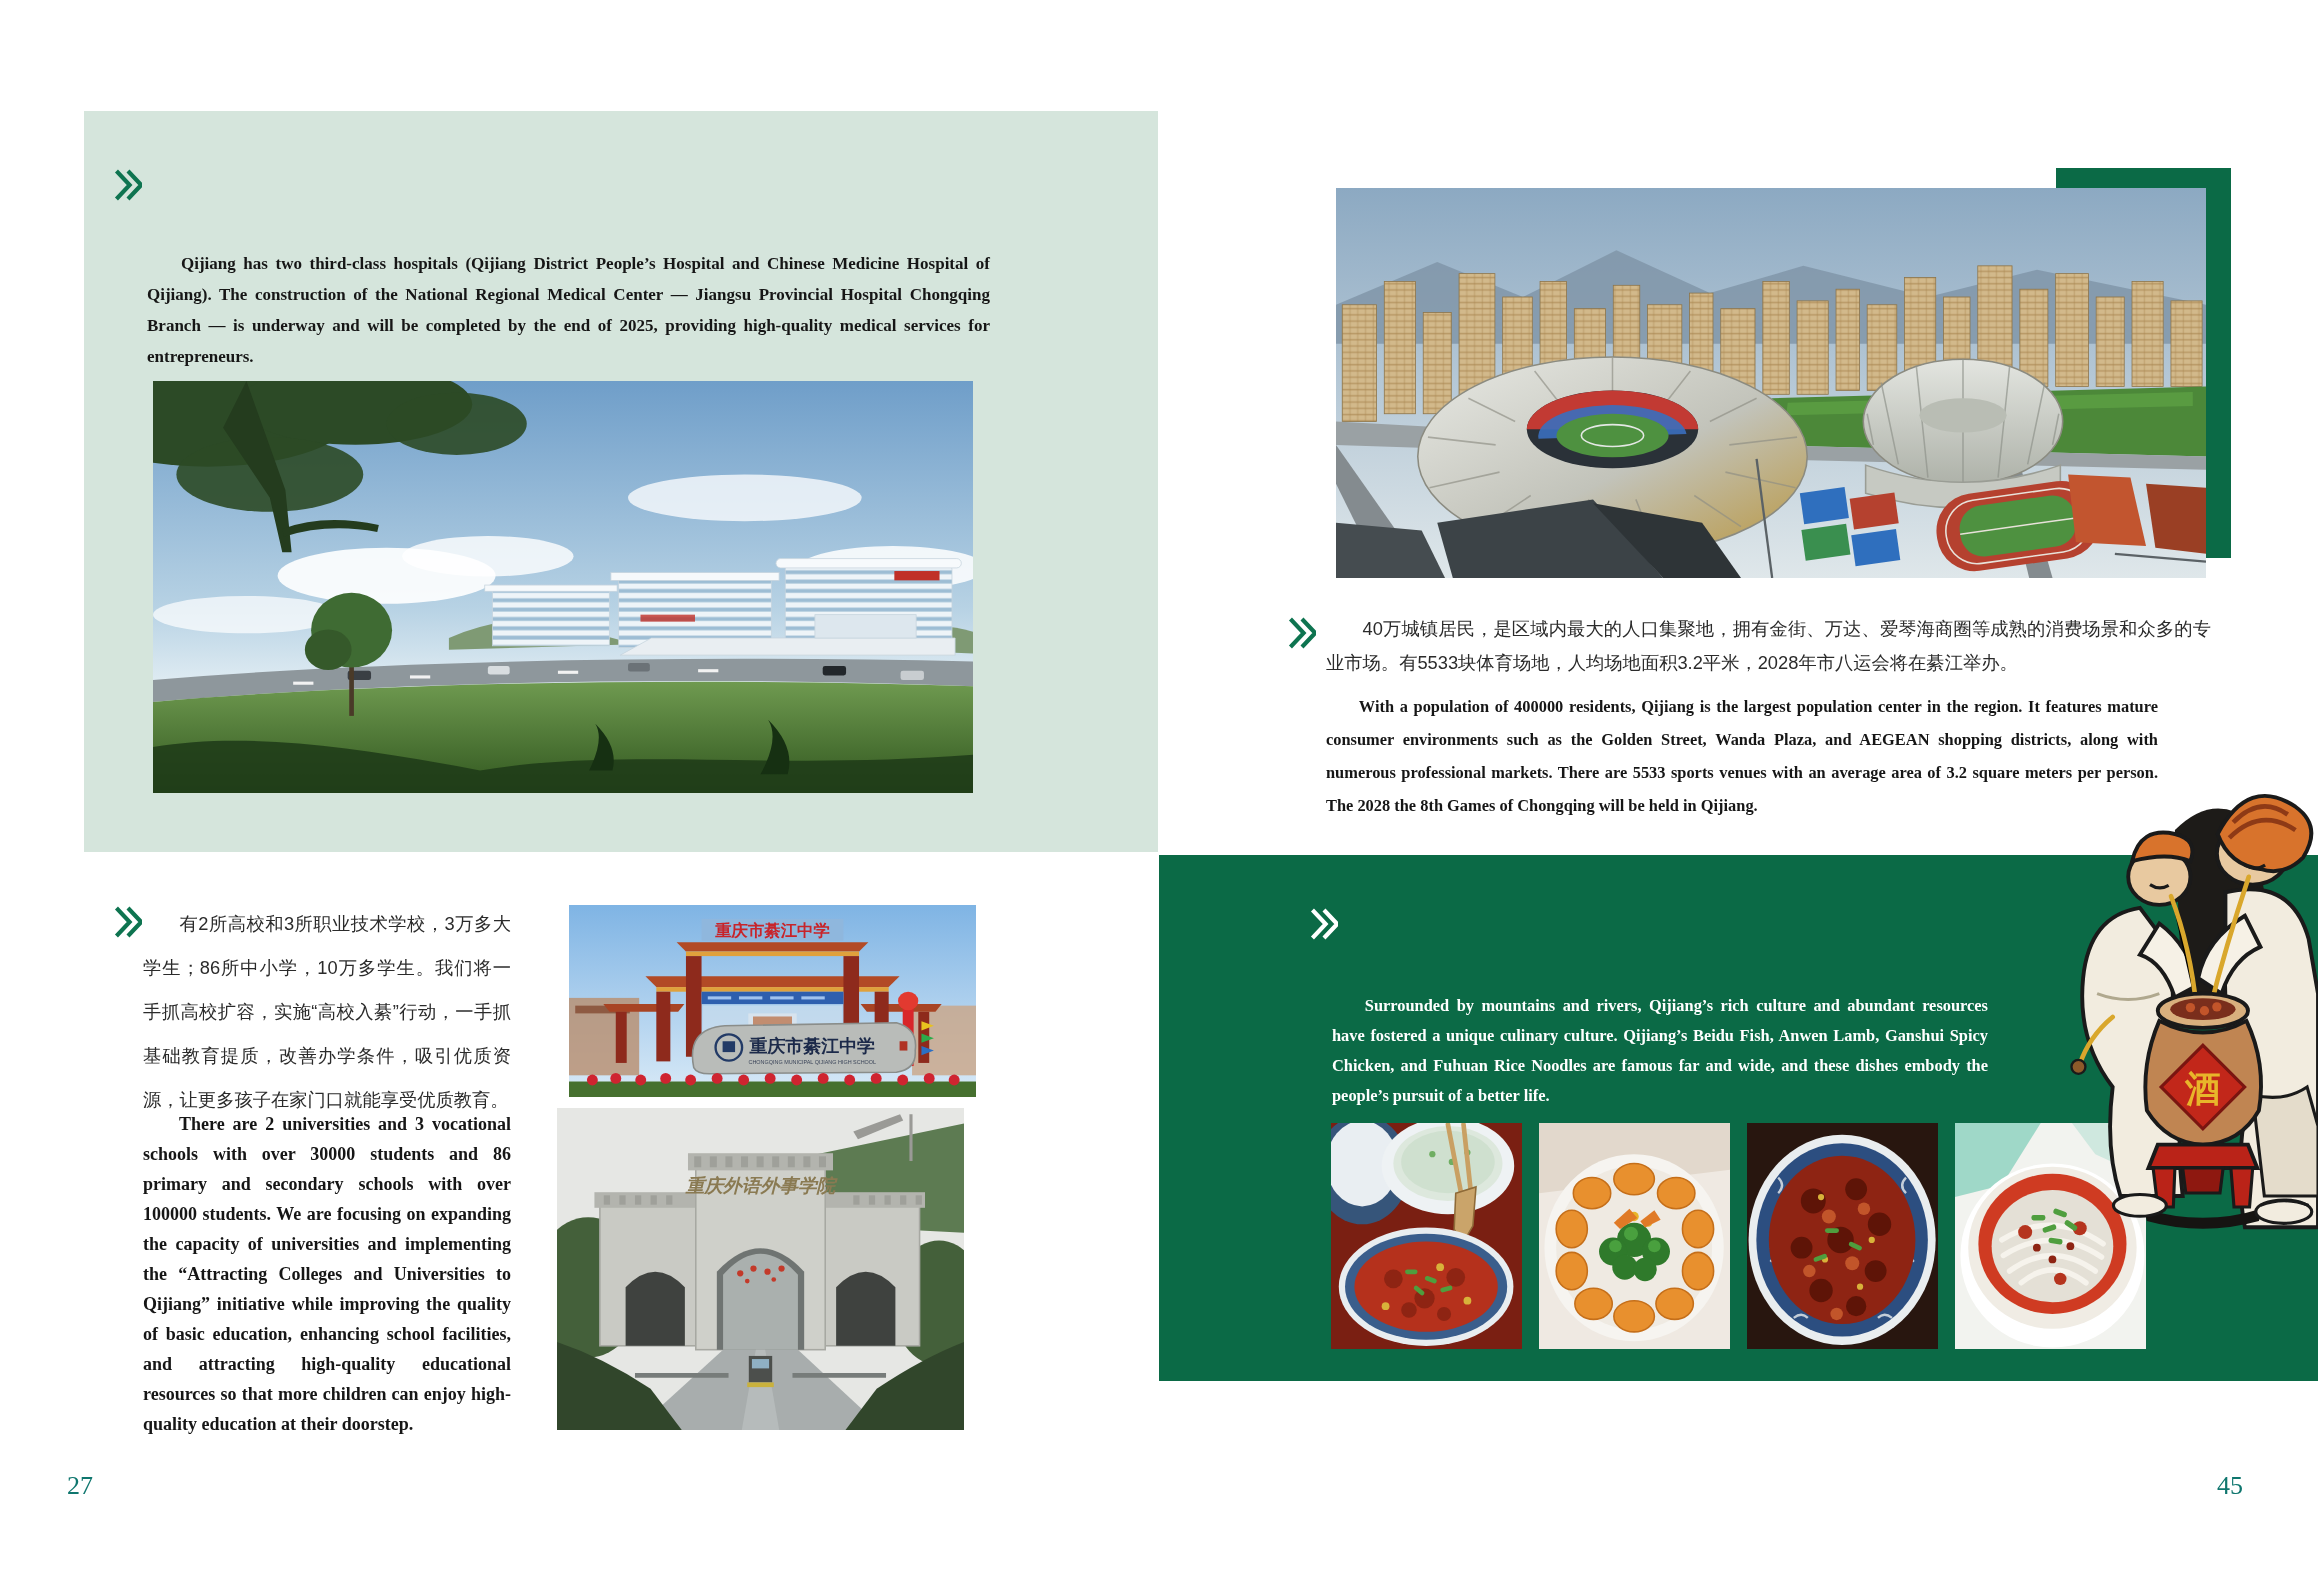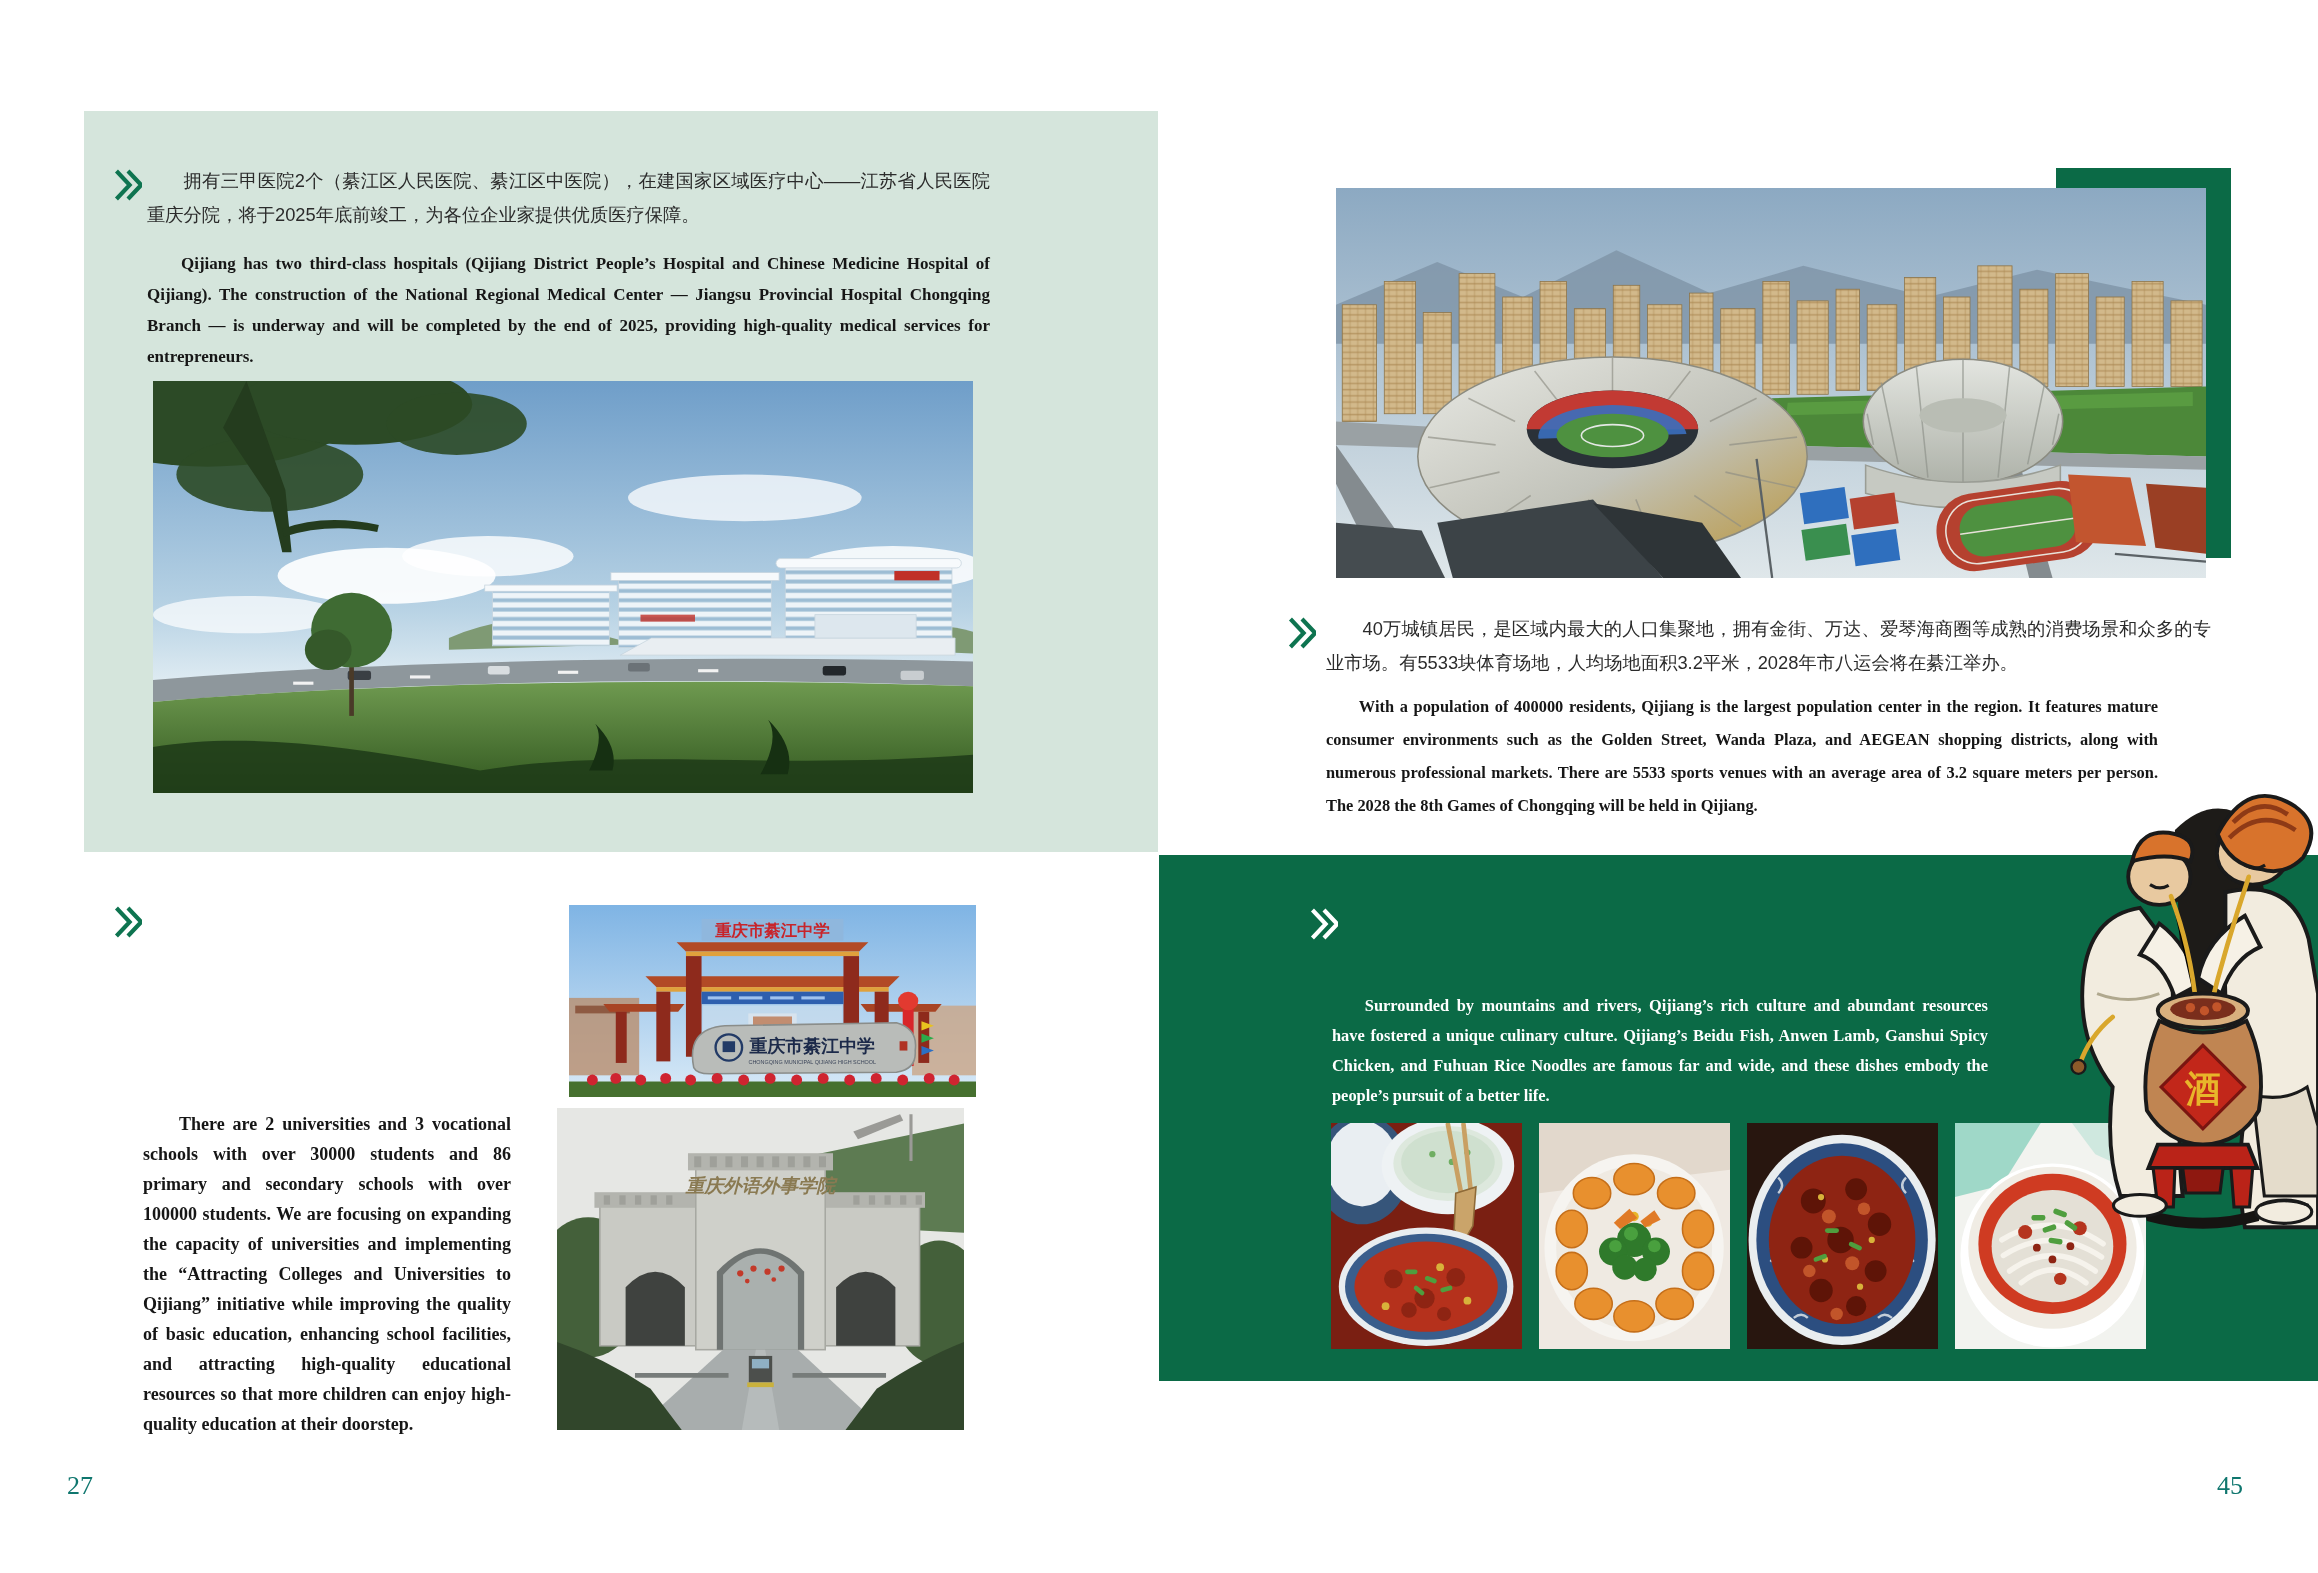--- a/index.html
+++ b/index.html
@@ -23,21 +23,20 @@
 
 <div class="spread">
 
   <div class="abs panel-light" style="left:84px;top:111px;width:1074px;height:741px;"></div>
 
   <svg class="chev" style="left:114px;top:168px;" viewBox="0 0 34 40">
     <path d="M3,3 L19,20 L3,37" fill="none" stroke="#0e7450" stroke-width="5"></path>
     <path d="M17,3 L33,20 L17,37" fill="none" stroke="#0e7450" stroke-width="5"></path>
   </svg>
 
-  <p class="para-cn" style="left:147px;top:164px;width:843px;font-size:18.3px;line-height:34px;">拥有三甲医院2个（綦江区人民医院、綦江区中医院），在建国家区域医疗中心——江苏省人民医院重庆分院，将于2025年底前竣工，为各位企业家提供优质医疗保障。</p>
 
   <p class="para-en" style="left:147px;top:248px;width:843px;font-size:17px;line-height:31px;">Qijiang has two third-class hospitals (Qijiang District People’s Hospital and Chinese Medicine Hospital of Qijiang). The construction of the National Regional Medical Center — Jiangsu Provincial Hospital Chongqing Branch — is underway and will be completed by the end of 2025, providing high-quality medical services for entrepreneurs.</p>
 
   <div class="photo" style="left:153px;top:381px;width:820px;height:412px;">
     <svg viewBox="0 0 1053 529" preserveAspectRatio="none">
       <defs>
         <linearGradient id="hsky" x1="0" y1="0" x2="0" y2="1">
           <stop offset="0" stop-color="#6f9ec9"></stop>
             <stop offset="0.55" stop-color="#b7d2e4"></stop>
           <stop offset="0.75" stop-color="#e3eef4"></stop>
@@ -108,20 +107,21 @@
         <path d="M166,190 Q220,170 290,185 L288,194 Q225,182 168,200 Z" fill="#243c1e"></path>
       </g>
     </svg>
   </div>
 
   <svg class="chev" style="left:114px;top:905px;" viewBox="0 0 34 40">
     <path d="M3,3 L19,20 L3,37" fill="none" stroke="#0e7450" stroke-width="5"></path>
     <path d="M17,3 L33,20 L17,37" fill="none" stroke="#0e7450" stroke-width="5"></path>
   </svg>
 
+  <p class="para-cn" style="left:143px;top:902px;width:368px;font-size:18.3px;line-height:44px;">有2所高校和3所职业技术学校，3万多大学生；86所中小学，10万多学生。我们将一手抓高校扩容，实施“高校入綦”行动，一手抓基础教育提质，改善办学条件，吸引优质资源，让更多孩子在家门口就能享受优质教育。</p>
 
   <p class="para-en" style="left:143px;top:1109px;width:368px;font-size:18px;line-height:30px;">There are 2 universities and 3 vocational schools with over 30000 students and 86 primary and secondary schools with over 100000 students. We are focusing on expanding the capacity of universities and implementing the “Attracting Colleges and Universities to Qijiang” initiative while improving the quality of basic education, enhancing school facilities, and attracting high-quality educational resources so that more children can enjoy high-quality education at their doorstep.</p>
 
   <div class="photo" style="left:557px;top:905px;width:407px;height:192px;margin-left:12px;">
     <svg viewBox="0 0 522 248" preserveAspectRatio="none">
       <defs>
         <linearGradient id="s1sky" x1="0" y1="0" x2="0" y2="1">
           <stop offset="0" stop-color="#7fb4e4"></stop>
             <stop offset="1" stop-color="#d9eaf7"></stop>
         </linearGradient>

